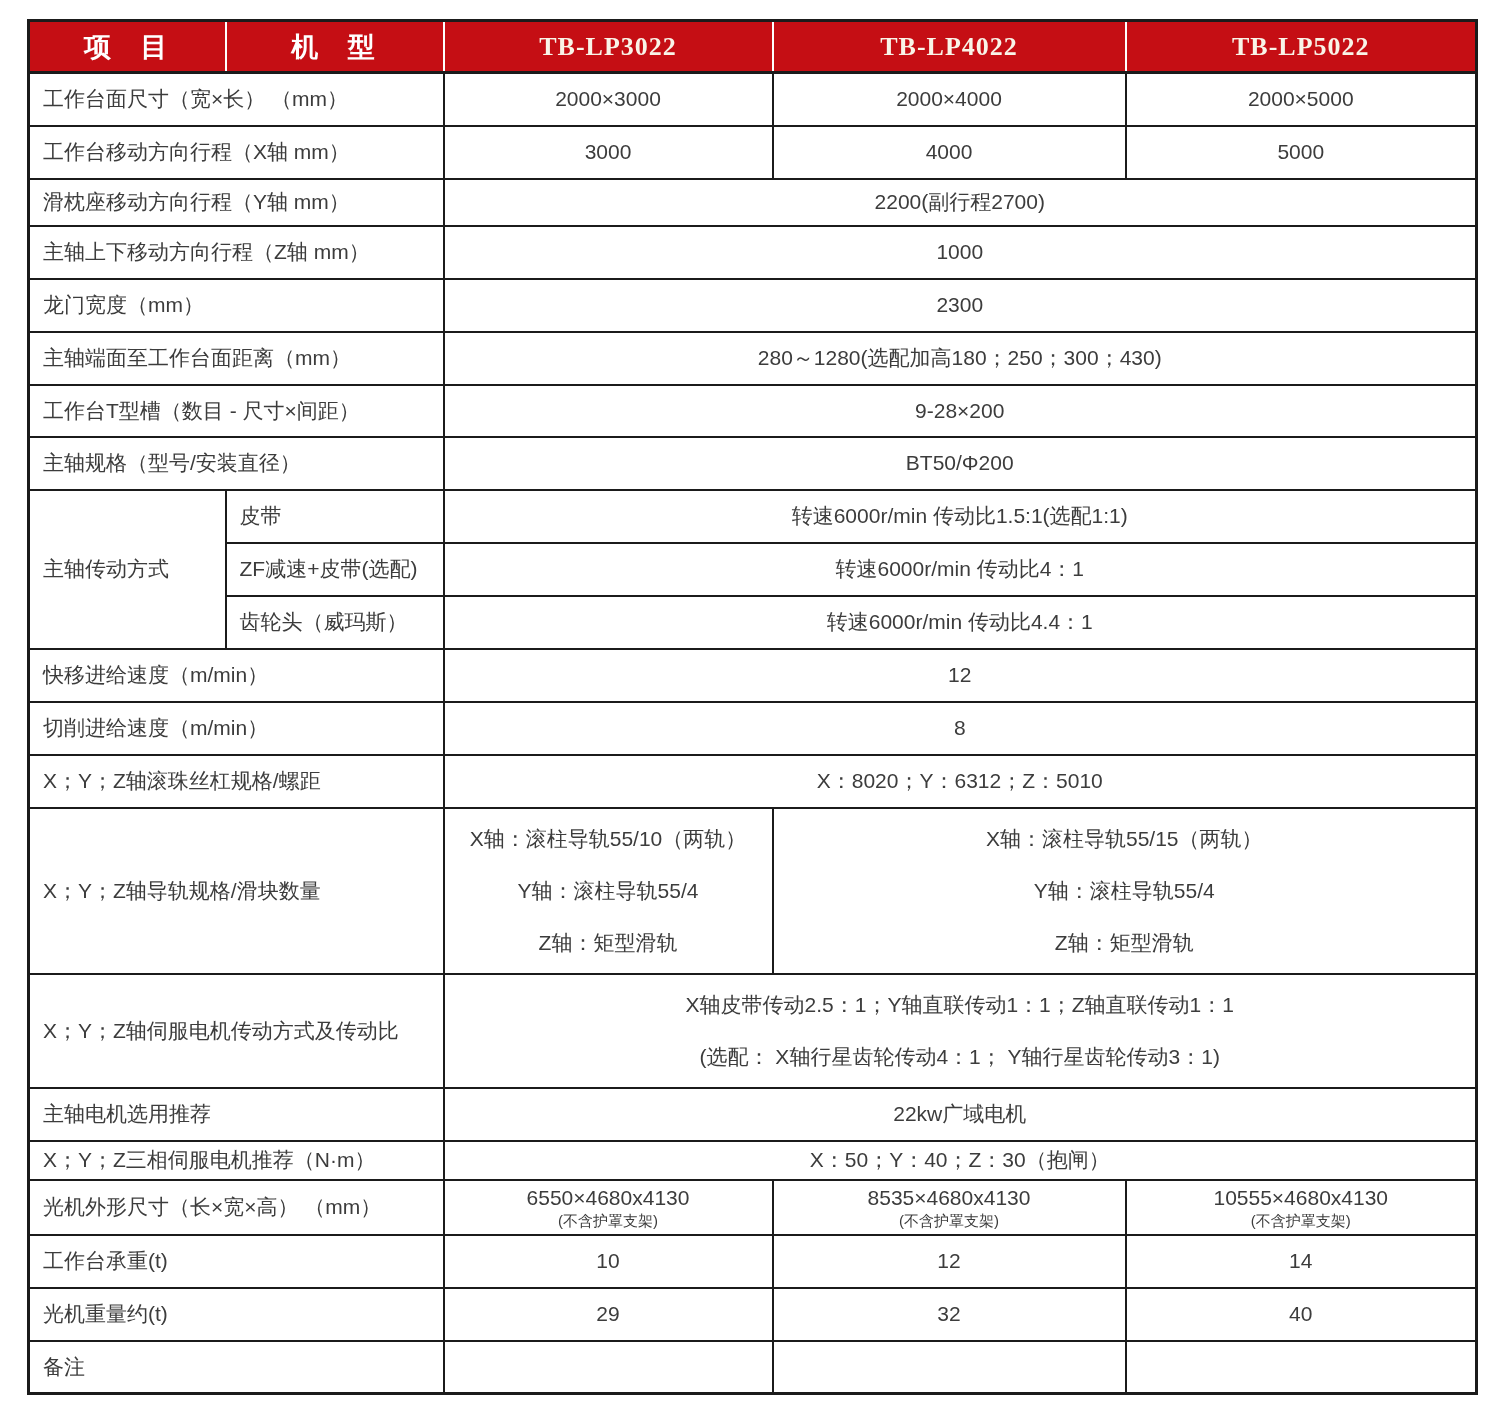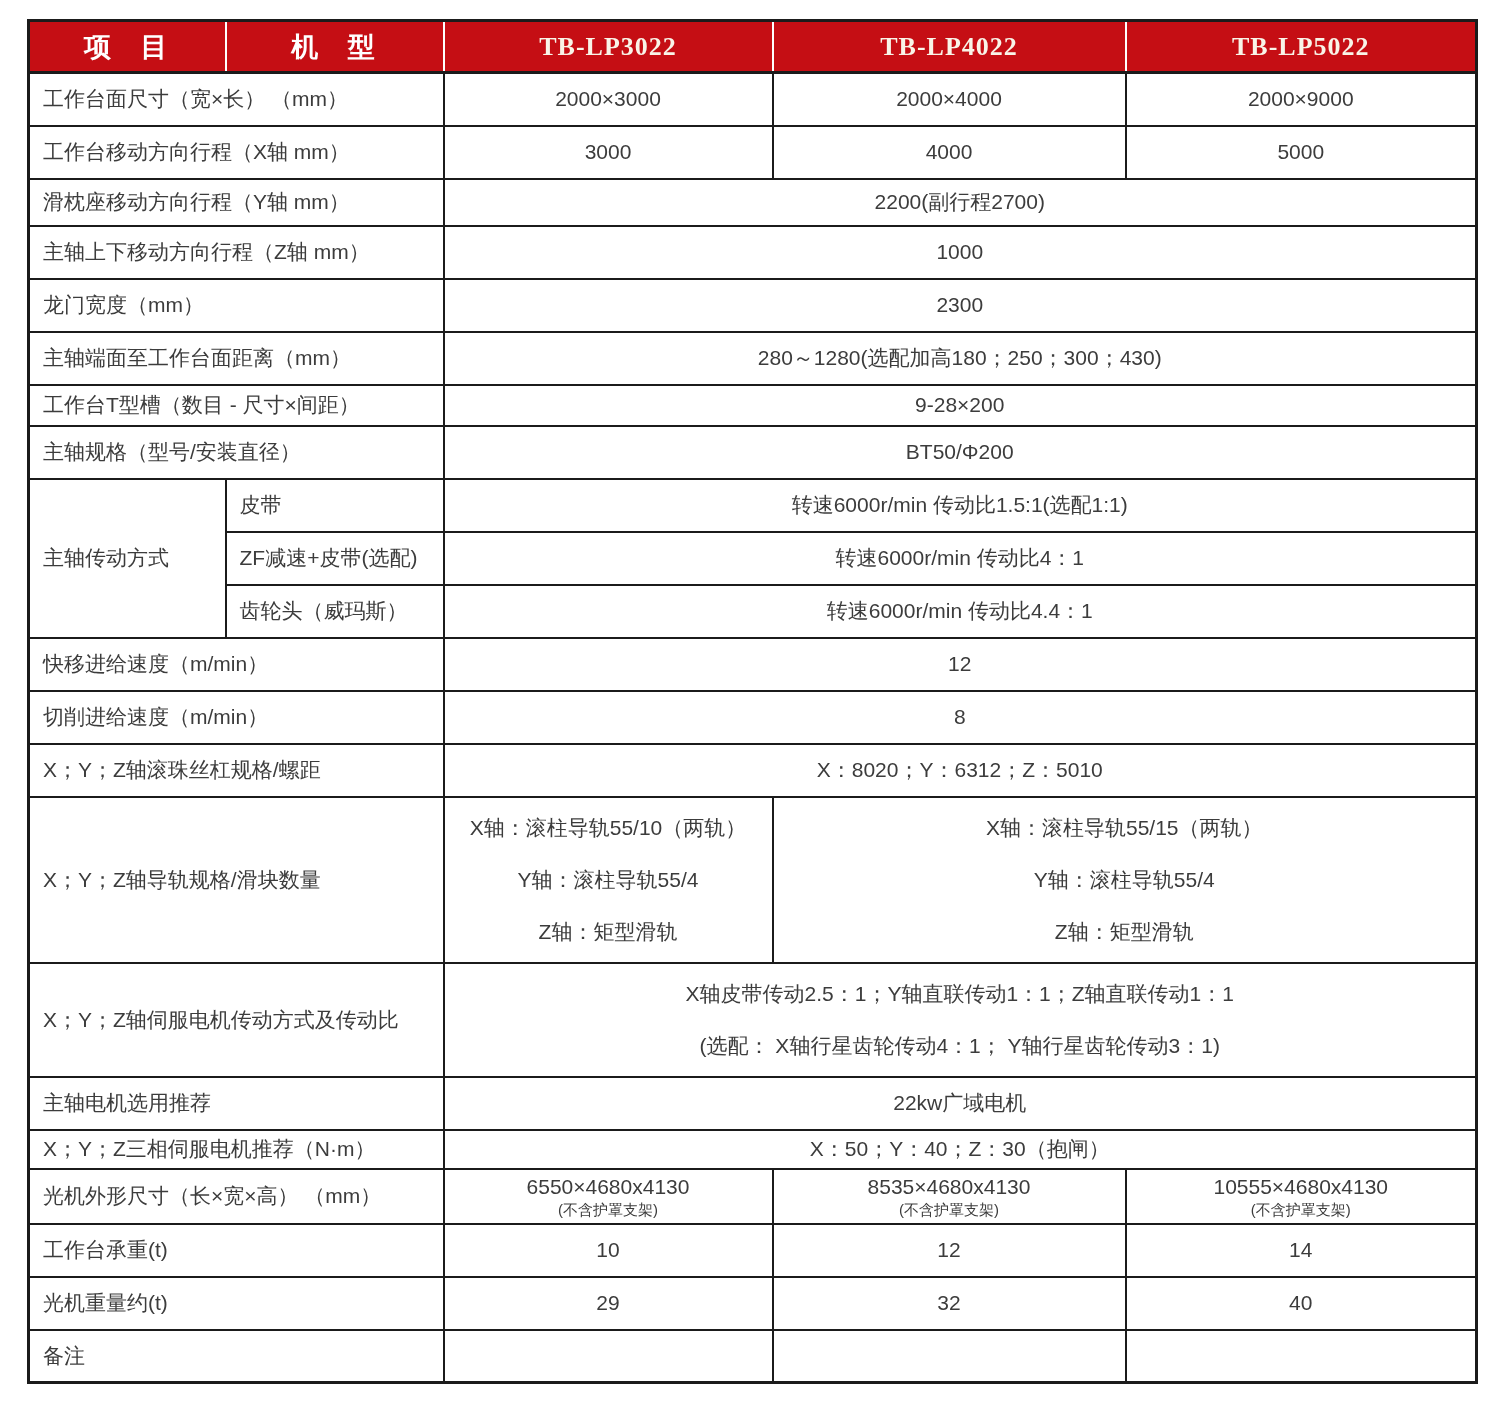--- a/index.html
+++ b/index.html
@@ -69,21 +69,21 @@
       <th><span class="hdr-model">TB-LP3022</span></th>
       <th><span class="hdr-model">TB-LP4022</span></th>
       <th class="last"><span class="hdr-model">TB-LP5022</span></th>
     </tr>
   </thead>
   <tbody>
     <tr style="height:53px">
       <td colspan="2" class="lbl">工作台面尺寸（宽×长） （mm）</td>
       <td class="val">2000×3000</td>
       <td class="val">2000×4000</td>
-      <td class="val">2000×9000</td>
+      <td class="val">2000×5000</td>
     </tr>
     <tr style="height:53px">
       <td colspan="2" class="lbl">工作台移动方向行程（X轴 mm）</td>
       <td class="val">3000</td>
       <td class="val">4000</td>
       <td class="val">5000</td>
     </tr>
     <tr style="height:47px">
       <td colspan="2" class="lbl">滑枕座移动方向行程（Y轴 mm）</td>
       <td colspan="3" class="val">2200(副行程2700)</td>
@@ -93,21 +93,21 @@
       <td colspan="3" class="val">1000</td>
     </tr>
     <tr style="height:53px">
       <td colspan="2" class="lbl">龙门宽度（mm）</td>
       <td colspan="3" class="val">2300</td>
     </tr>
     <tr style="height:53px">
       <td colspan="2" class="lbl">主轴端面至工作台面距离（mm）</td>
       <td colspan="3" class="val">280～1280(选配加高180；250；300；430)</td>
     </tr>
-    <tr style="height:41px">
+    <tr style="height:52px">
       <td colspan="2" class="lbl">工作台T型槽（数目 - 尺寸×间距）</td>
       <td colspan="3" class="val">9-28×200</td>
     </tr>
     <tr style="height:53px">
       <td colspan="2" class="lbl">主轴规格（型号/安装直径）</td>
       <td colspan="3" class="val">BT50/Φ200</td>
     </tr>
     <tr style="height:53px">
       <td rowspan="3" class="lbl">主轴传动方式</td>
       <td class="lbl">皮带</td>

